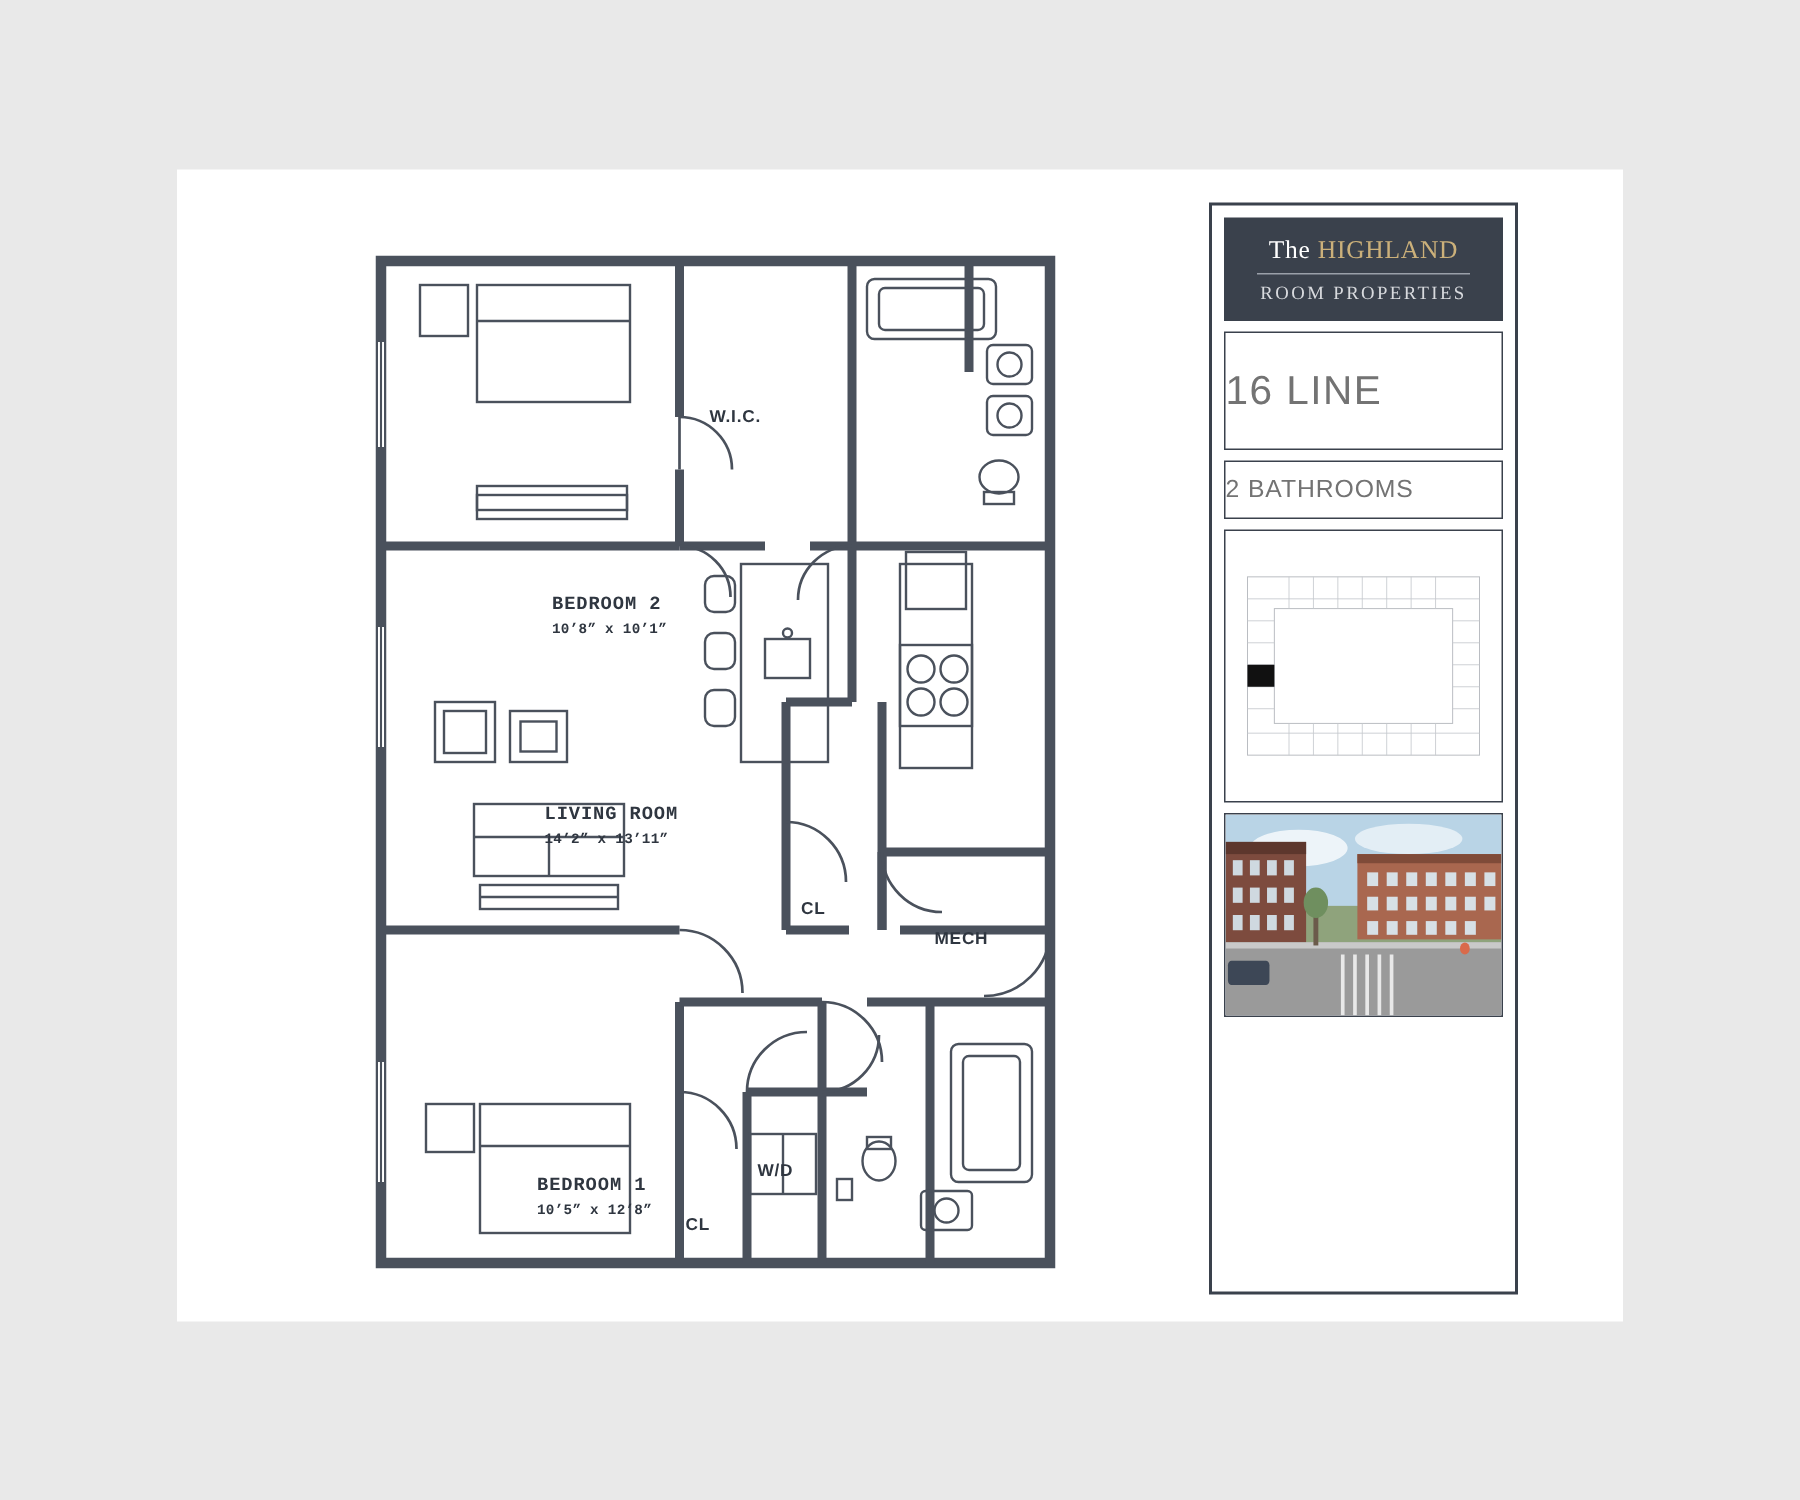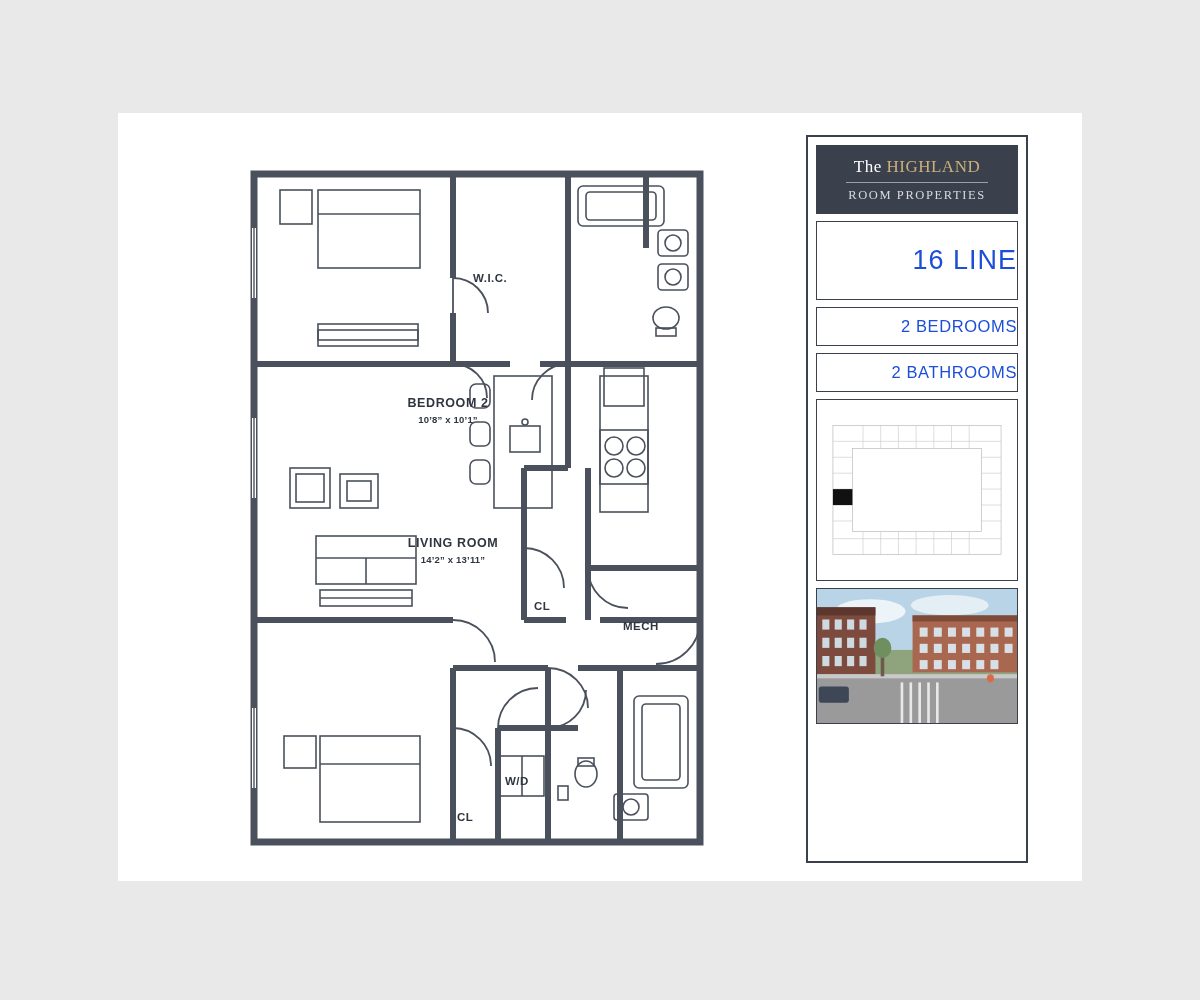--- a/index.html
+++ b/index.html
@@ -42,24 +42,25 @@
     position: absolute;
     left: 130px;
     top: 55px;
     width: 460px;
     height: 680px;
   }
   .plan svg { display:block; }
 
   .room-label {
     position: absolute;
-    text-align: center;
+    text-align: left;
     color: #2f3640;
     line-height: 1.25;
     pointer-events: none;
+    font-family: Liberation Mono, monospace;
   }
   .room-label .name {
     font-size: 12.5px;
     font-weight: bold;
     letter-spacing: 0.6px;
     display: block;
   }
   .room-label .dims {
     font-size: 9.5px;
     font-weight: bold;
@@ -73,21 +74,21 @@
     font-weight: bold;
     color: #2f3640;
     letter-spacing: 0.5px;
   }
 
   
   .panel {
     position: absolute;
     left: 688px;
     top: 22px;
-    width: 222px;
+    width: 206px;
     height: 728px;
     border: 2px solid #3a414c;
     box-sizing: border-box;
     background: #fff;
   }
   .panel-inner {
     position: absolute;
     left: 8px; top: 8px; right: 8px; bottom: 8px;
   }
   .brand {
@@ -112,22 +113,22 @@
   .brand .b2 {
     font-family: "Liberation Serif", serif;
     font-size: 12.5px;
     letter-spacing: 1.6px;
     color: #d8dade;
     display: block;
   }
   .box {
     border: 1.5px solid #3a414c;
     margin-top: 7px;
-    text-align: right;
-    color: #1d4ed8;
+    text-align: left;
+    color: #737373;
   }
   .unit-box {
     padding: 23px 0 23px 0;
     font-size: 27px;
     letter-spacing: 1px;
   }
   .spec-box {
     padding: 9px 0 9px 0;
     font-size: 16.5px;
     letter-spacing: 0.6px;
@@ -297,40 +298,43 @@
       <div class="room-label" style="left:120px; top:228px; width:160px;">
         <span class="name">BEDROOM 2</span>
         <span class="dims">10’8” x 10’1”</span>
       </div>
 
       <div class="room-label" style="left:115px; top:368px; width:180px;">
         <span class="name">LIVING ROOM</span>
         <span class="dims">14’2” x 13’11”</span>
       </div>
 
+      <div class="room-label" style="left:110px; top:615px; width:180px;">
+        <span class="name">BEDROOM 1</span>
+        <span class="dims">10’5” x 12’8”</span>
+      </div>
 
       <div class="small-label" style="left:225px; top:104px;">W.I.C.</div>
       <div class="small-label" style="left:286px; top:432px;">CL</div>
       <div class="small-label" style="left:375px; top:452px;">MECH</div>
       <div class="small-label" style="left:257px; top:607px;">W/D</div>
       <div class="small-label" style="left:209px; top:643px;">CL</div>
     </div>
 
     <div class="panel">
       <div class="panel-inner">
 
         <div class="brand">
           <span class="b1"><span>The </span><span class="hl">HIGHLAND</span></span>
           <div class="rule"></div>
           <span class="b2">ROOM PROPERTIES</span>
         </div>
 
         <div class="box unit-box">16 LINE</div>
 
-        <div class="box spec-box">2 BEDROOMS</div>
         <div class="box spec-box">2 BATHROOMS</div>
 
         <div class="keyplan-box">
           <svg width="100%" height="100%" viewBox="0 0 226 178">
             <g stroke="#b9bcc1" stroke-width="0.8" fill="#ffffff">
               <rect x="18" y="16" width="190" height="146"></rect>
               <rect x="40" y="42" width="146" height="94" fill="#ffffff" stroke="#b9bcc1"></rect>
             </g>
             <g stroke="#c6c9ce" stroke-width="0.7" fill="none">
               <line x1="18" y1="34" x2="208" y2="34"></line>

